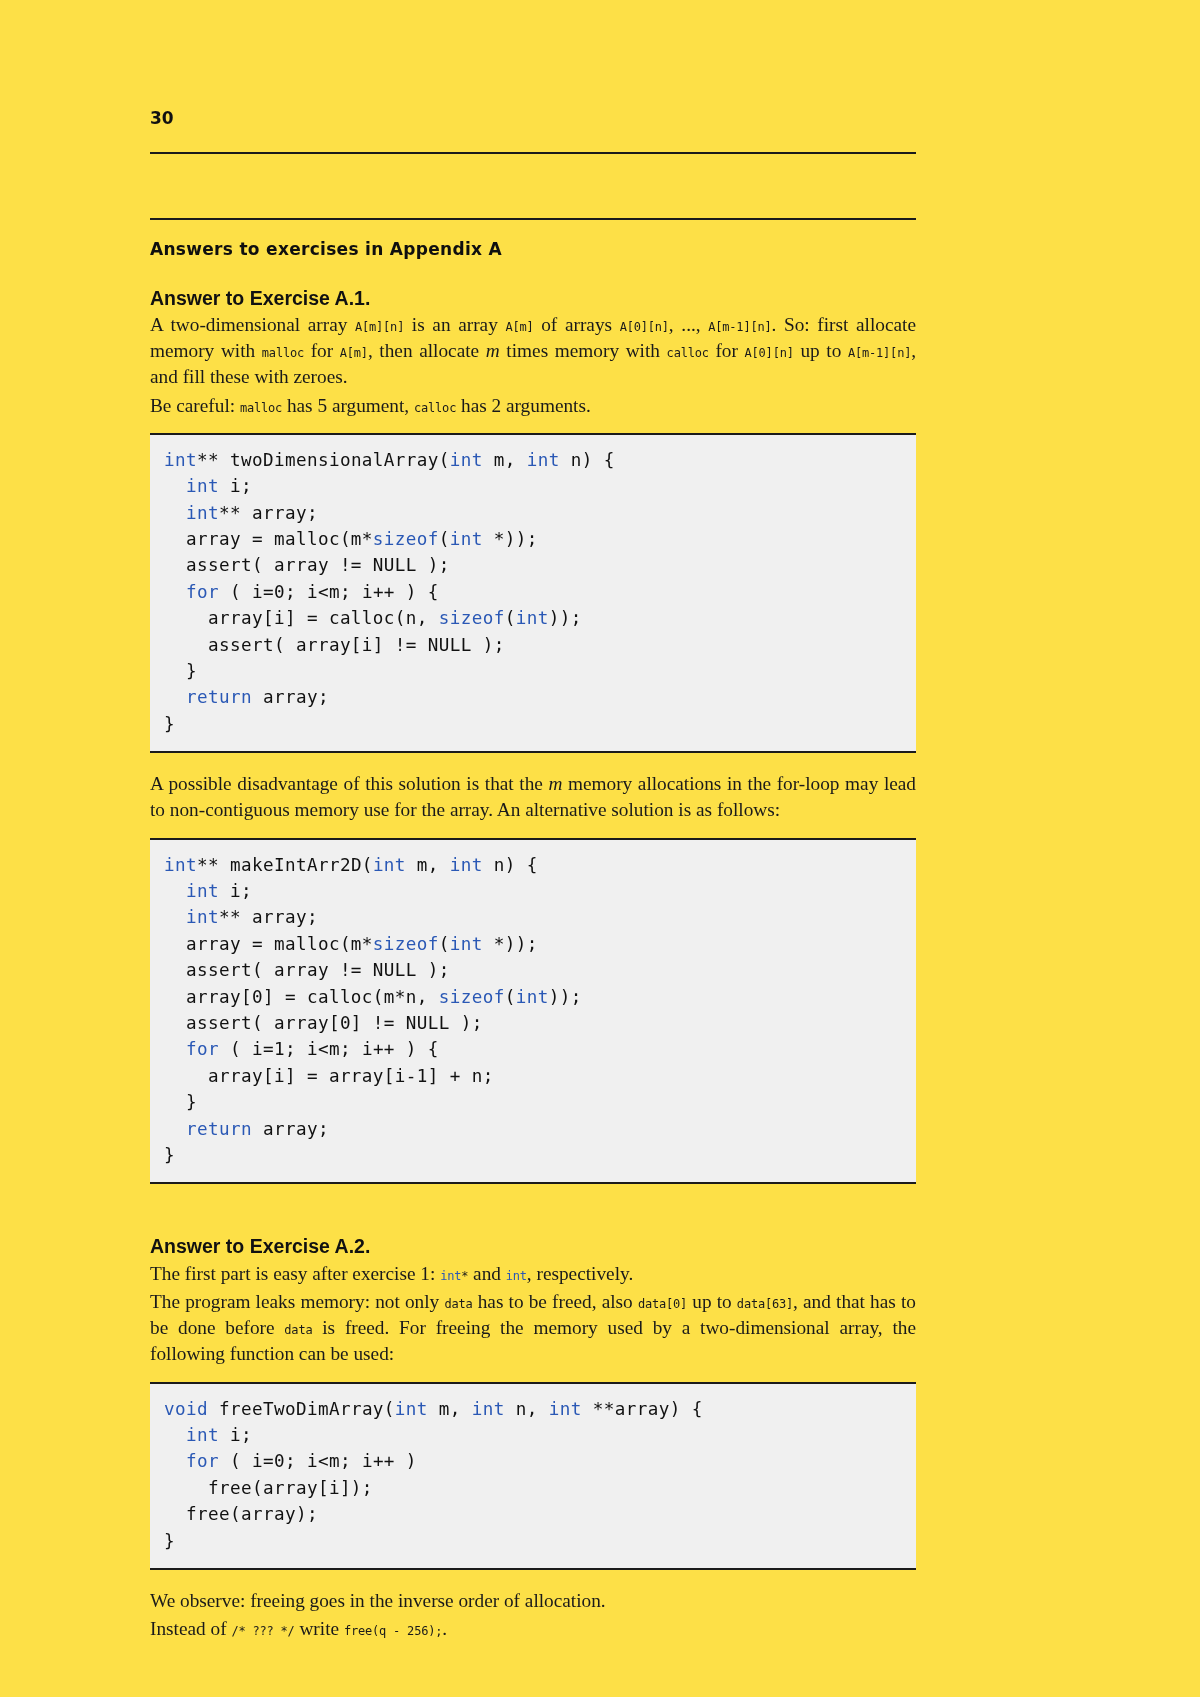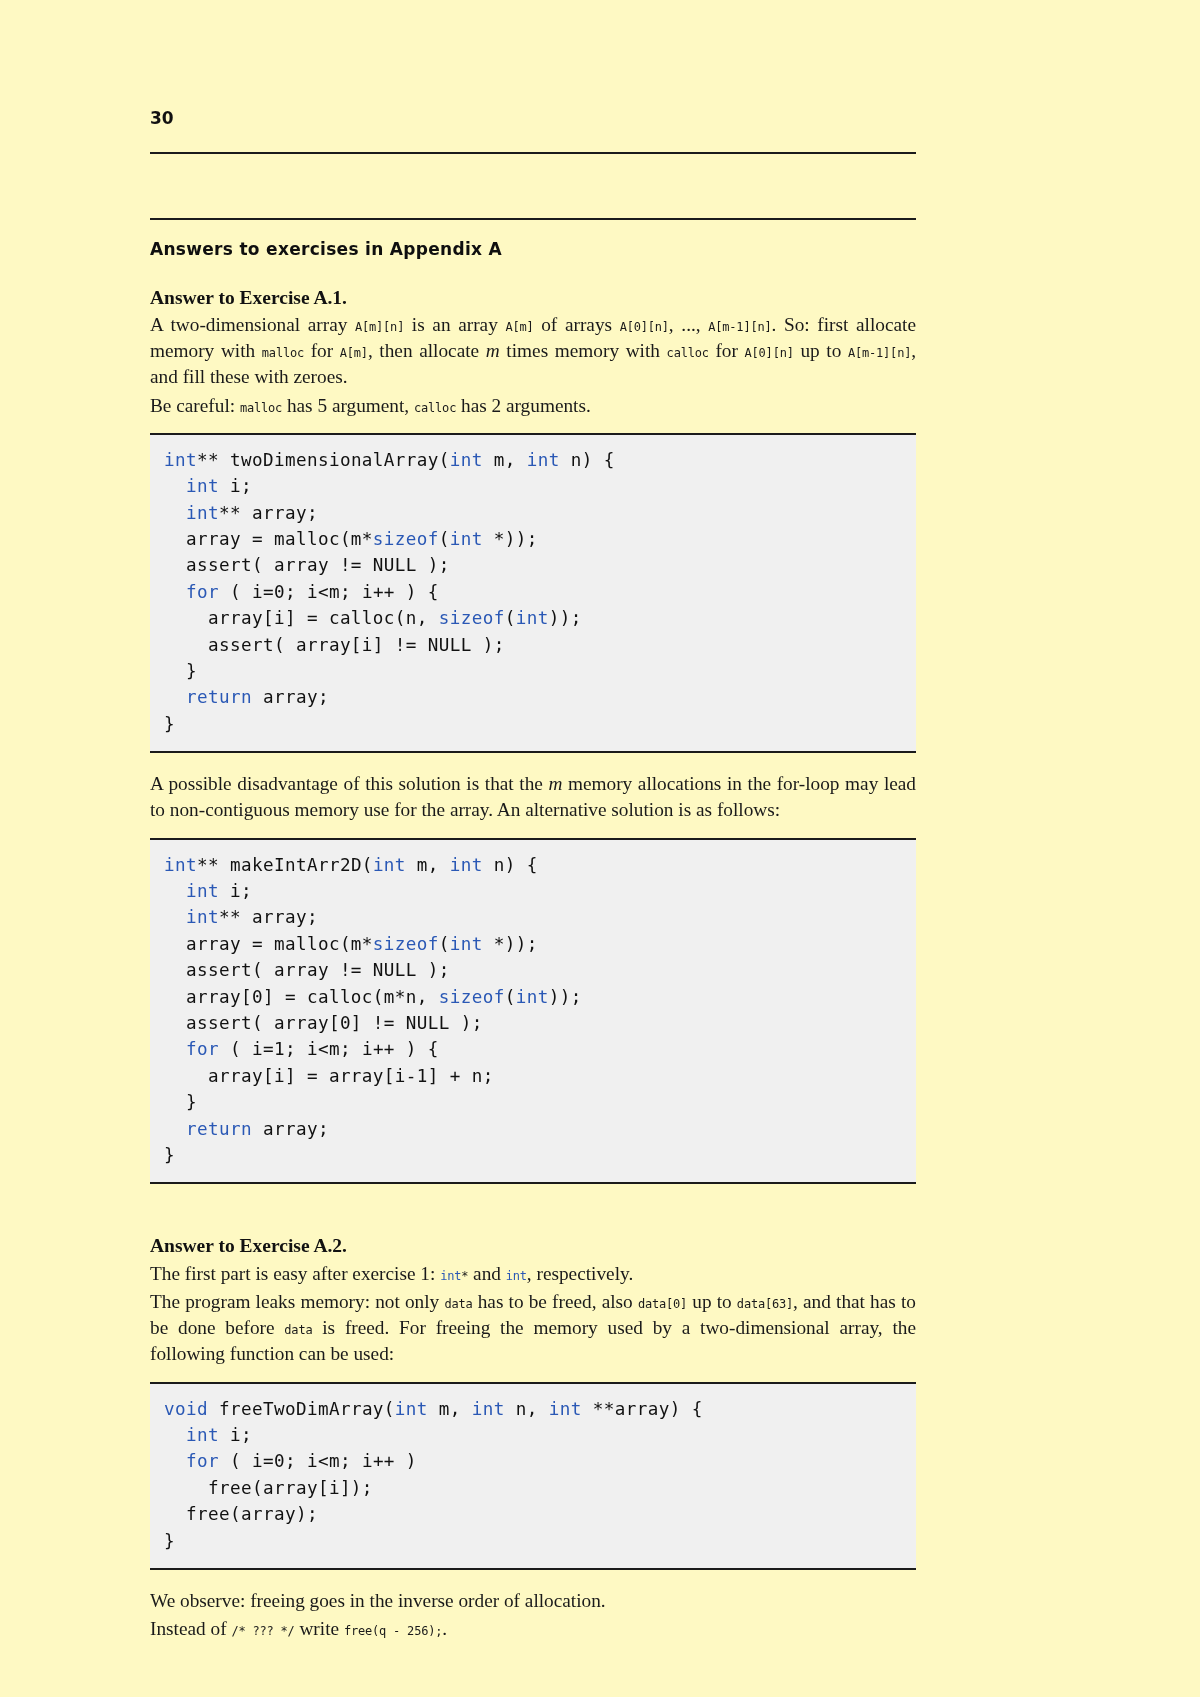--- a/index.html
+++ b/index.html
@@ -13,21 +13,21 @@
     font-family: "Liberation Serif", serif;
     color: #1a1a1a;
     position: relative;
     overflow: hidden;
   }
   .page {
     position: absolute;
     left: 0; top: 0;
     width: 1200px;
     height: 1697px;
-    background: #fef9c3;
+    background: #fde047;
   }
   .content {
     position: absolute;
     left: 150px;
     top: 0;
     width: 766px;
   }
 
   
   .folio {
@@ -57,21 +57,21 @@
     font-weight: bold;
     font-size: 17px;
     letter-spacing: 0.3px;
     color: #0f0f0f;
     margin: 20px 0 0 0;
     line-height: 1.15;
   }
 
   
   h2.answer-head {
-    font-family: Liberation Serif, serif;
+    font-family: Liberation Sans, sans-serif;
     font-weight: bold;
     font-size: 19.5px;
     margin: 26px 0 0 0;
     line-height: 1.25;
     color: #111;
   }
   h2.answer-head.tight { margin-top: 16px; }
 
   p.body {
     font-family: "Liberation Serif", serif;

